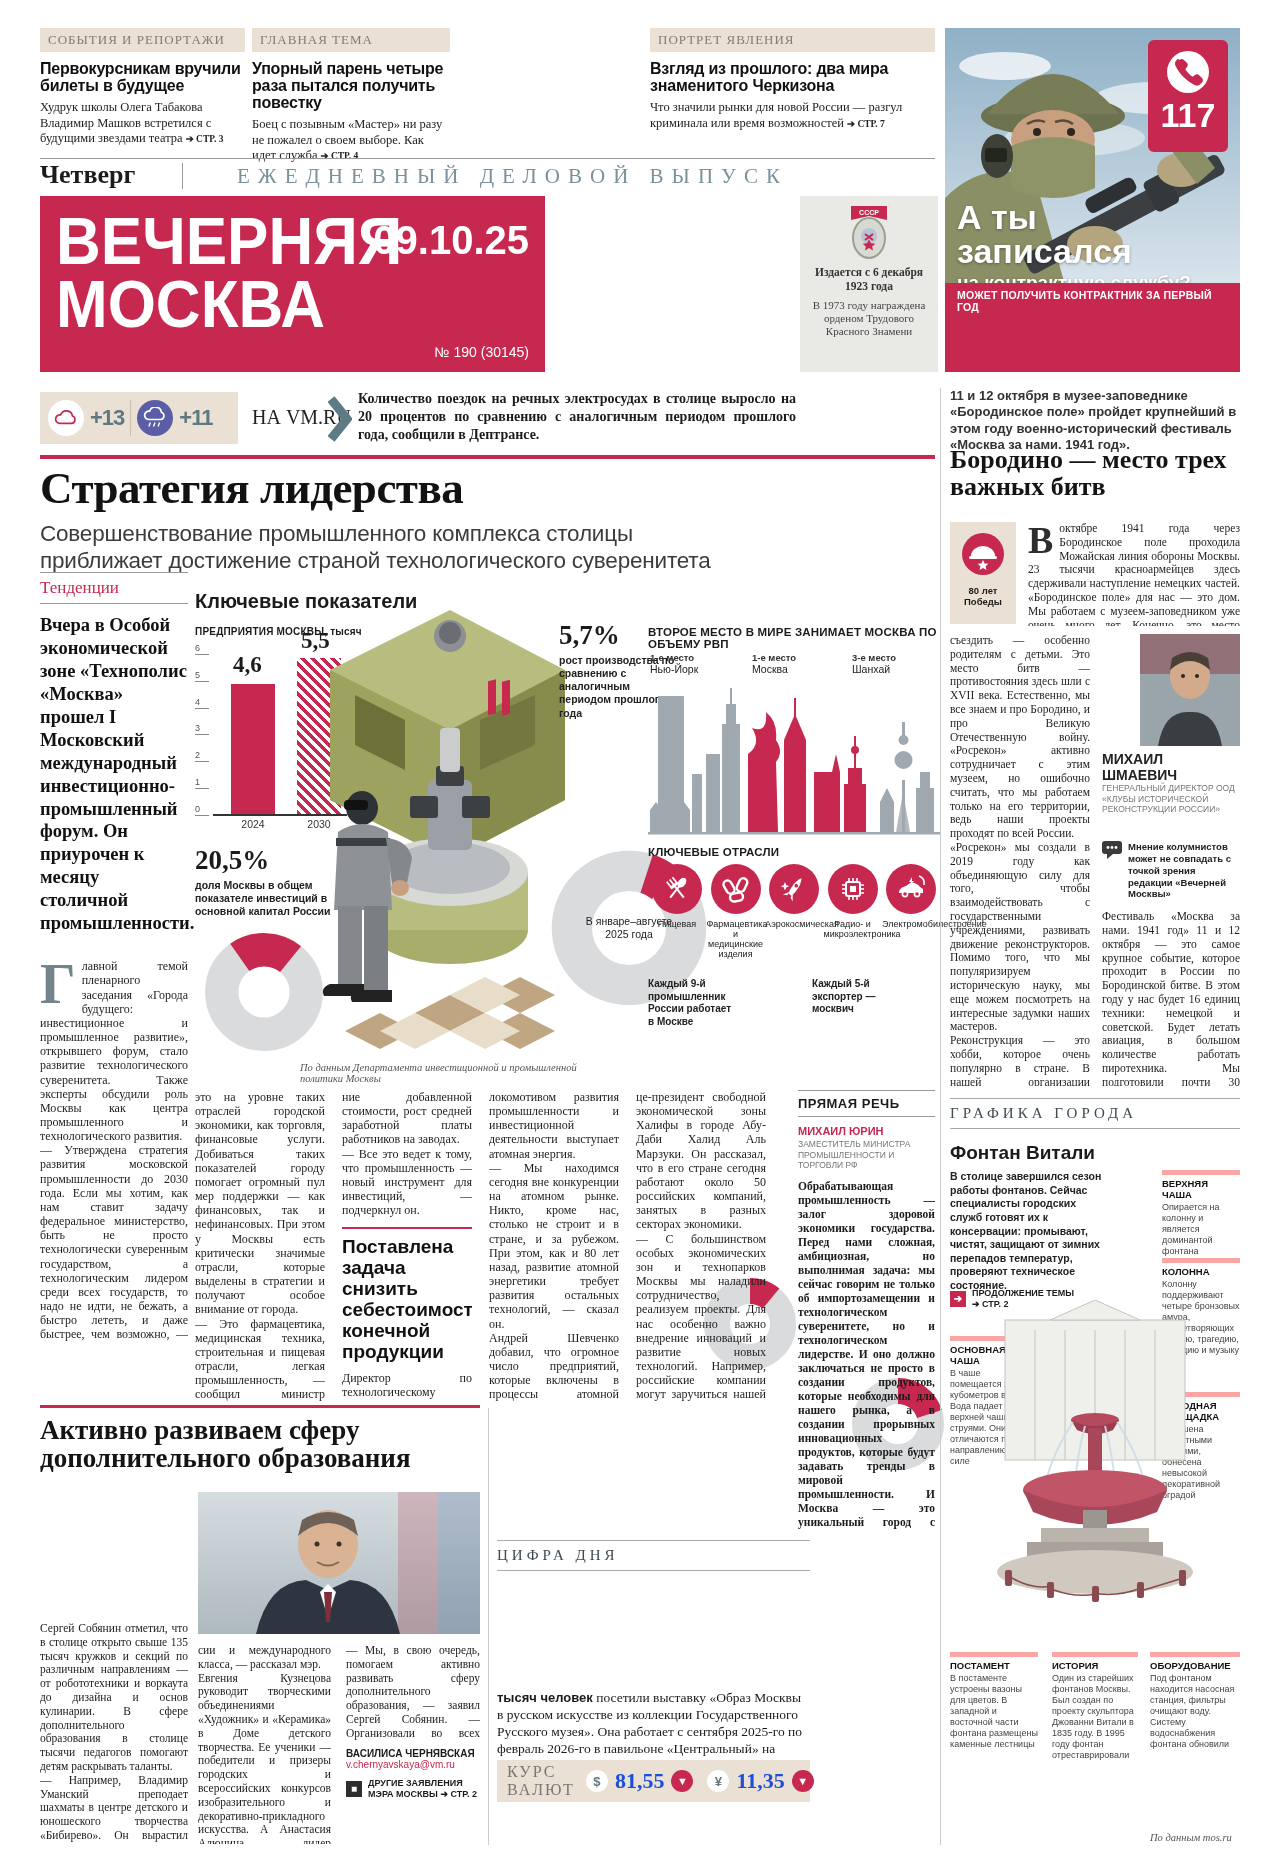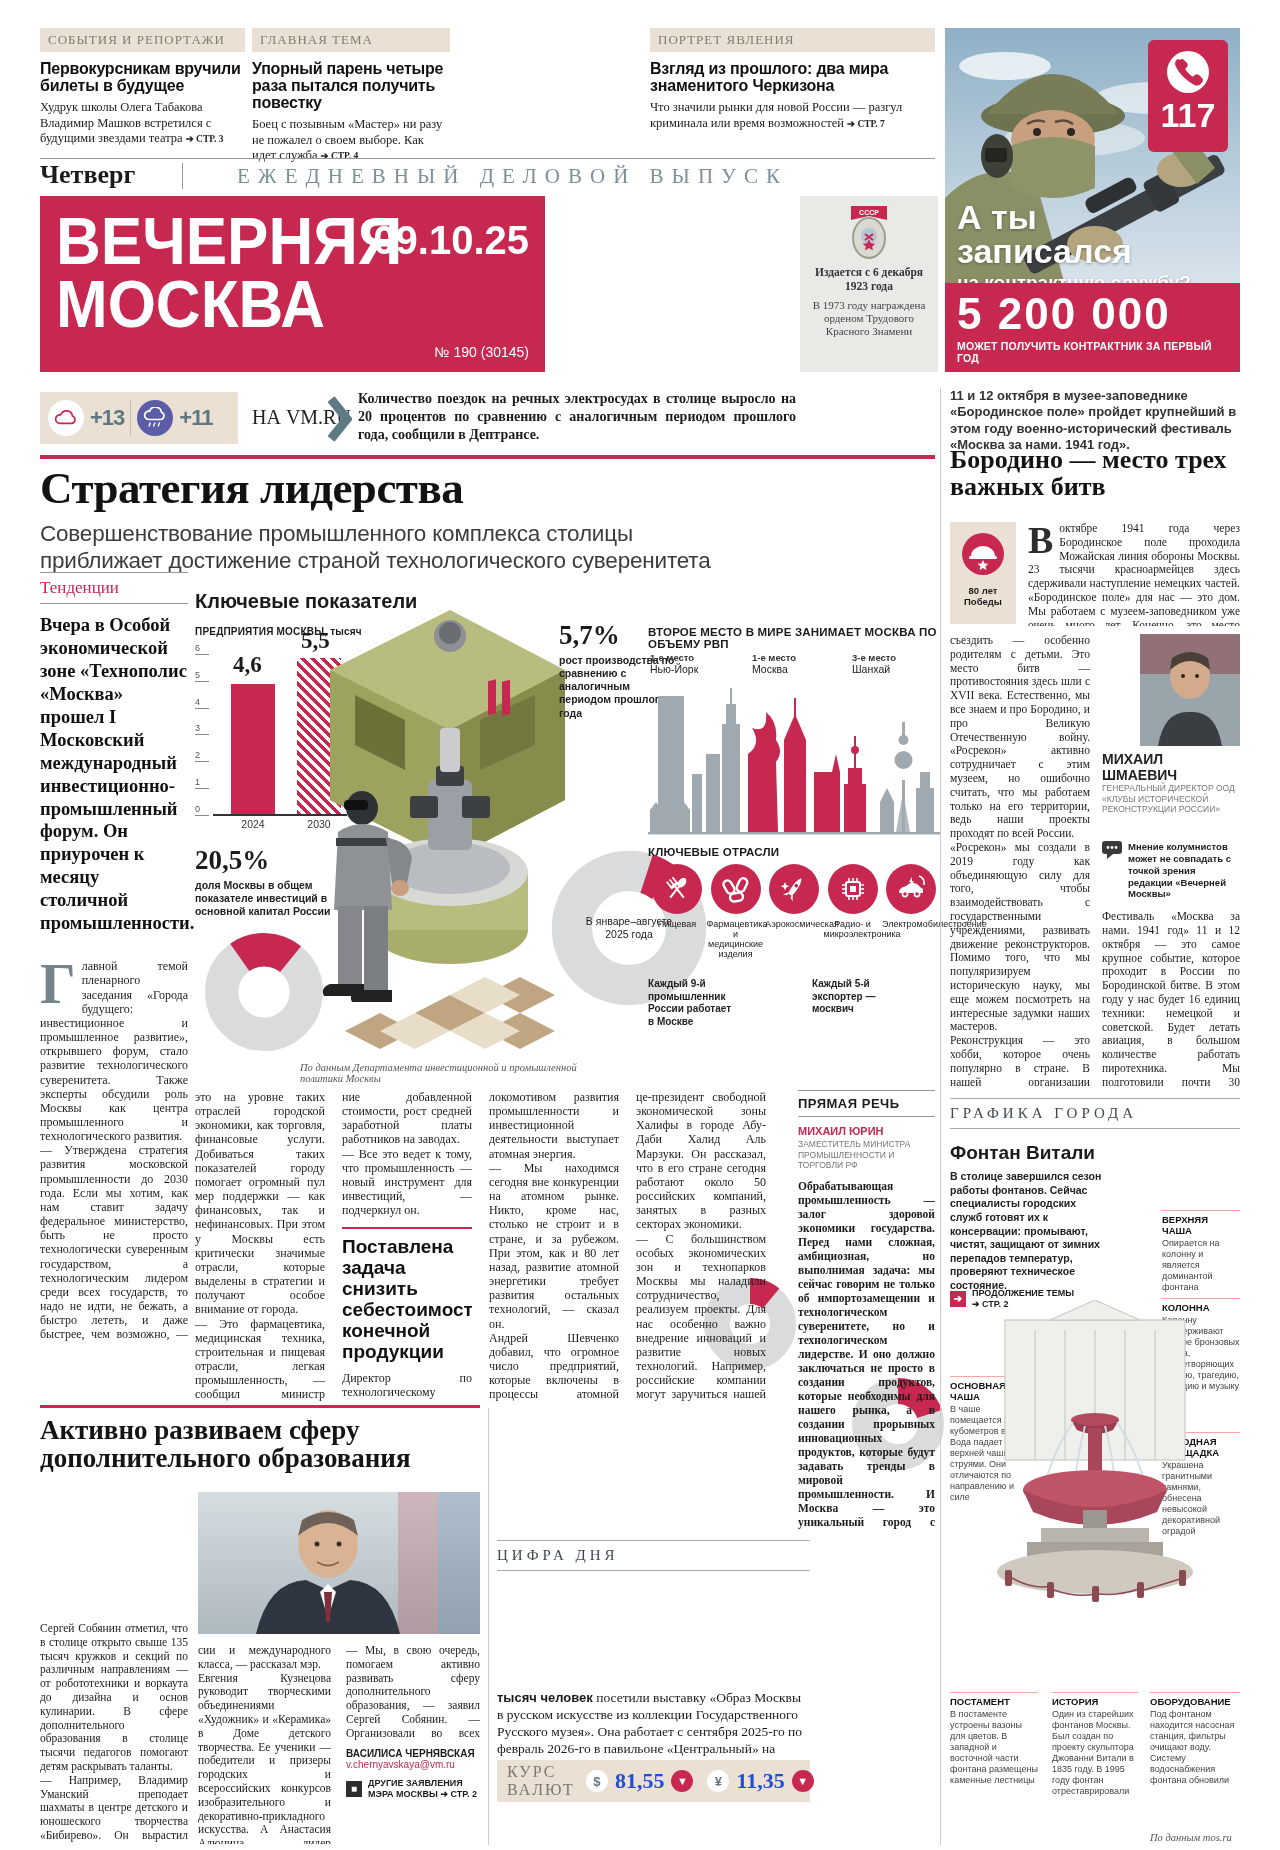--- a/index.html
+++ b/index.html
@@ -87,21 +87,21 @@
   .badge80{background:var(--beige);text-align:center;padding:10px 4px;}
   .badge80 .t{font-weight:bold;font-size:9.5px;line-height:1.15;margin-top:6px;}
   .b-body{font-family:"Liberation Serif",serif;font-size:11.5px;line-height:1.2;color:#1d1d1d;}
   .cap-name{font-weight:bold;font-size:14px;color:#222;}
   .cap-role{font-size:8.5px;color:#777;line-height:1.25;}
   .disc{display:flex;gap:6px;align-items:flex-start;font-weight:bold;font-size:9.5px;line-height:1.25;color:#222;}
   
   .sect-head{font-family:"Liberation Serif",serif;font-size:15px;letter-spacing:4px;color:#3f4a50;border-top:1px solid #aaa;border-bottom:1px solid #aaa;padding:6px 0;}
   .cg-title{font-weight:800;font-size:19px;}
   .cg-intro{font-weight:bold;font-size:10.5px;line-height:1.3;color:#222;}
-  .co{border-top:1px solid #fca5a5;padding-top:3px;margin-top:40px;}
+  .co{border-top:5px solid #fca5a5;padding-top:3px;}
   .co-t{font-weight:bold;font-size:9.5px;color:#111;}
   .co-x{font-size:9px;line-height:1.22;color:#444;margin-top:2px;}
   .morelink{display:flex;gap:6px;align-items:center;font-weight:bold;font-size:9px;line-height:1.2;}
   .morelink .bx{width:16px;height:16px;background:var(--cr);color:#fff;display:flex;align-items:center;justify-content:center;font-size:10px;flex:none;}
   
   .ed-lead{font-weight:bold;font-size:11.5px;line-height:1.28;color:#222;}
   .ed-body{font-family:"Liberation Serif",serif;font-size:11.5px;line-height:1.2;}
   .nd-text{font-family:"Liberation Serif",serif;font-size:13.5px;line-height:1.25;}
   .nd-text b{font-family:"Liberation Sans",sans-serif;font-size:13px;}
   .cur{background:var(--beige);display:flex;align-items:center;padding:0 10px;gap:7px;}
@@ -197,21 +197,20 @@
         <path d="M13.5 10c1.3-1.3 3.3-1.3 4.5 0l2.8 2.8c1.2 1.2 1.3 3 .2 4.3l-1.3 1.5c-.3.4-.3 1 0 1.5 1.4 2 4.2 4.8 6.2 6.2.5.3 1.1.3 1.5 0l1.5-1.3c1.3-1.1 3.1-1 4.3.2l2.8 2.8c1.3 1.3 1.3 3.3 0 4.5l-1.5 1.5c-1.6 1.6-4 2-6 1-4-1.9-7.7-4.6-11-7.9-3.3-3.3-6-7-7.9-11-1-2-.6-4.4 1-6l1.4-1.4z" fill="#C6284F"></path>
       </svg>
       <div class="num">117</div>
     </div>
     <div class="abs" style="left:12px;top:172px;">
       <div class="hero-l1">А ты</div>
       <div class="hero-l1">записался</div>
       <div class="hero-l3">на контрактную службу?</div>
     </div>
     <div class="abs hero-band" style="left:0;top:255px;width:295px;height:89px;">
-      <div class="hero-amount">5 200 000</div>
       <div class="hero-cap">МОЖЕТ ПОЛУЧИТЬ КОНТРАКТНИК ЗА ПЕРВЫЙ ГОД</div>
     </div>
   </div>
 
   <div class="abs wbox" style="left:40px;top:392px;width:198px;height:52px;">
     <span class="wicon" style="background:#fff;">
       <svg width="26" height="20" viewBox="0 0 34 24">
           <path d="M9 19a5.5 5.5 0 1 1 1-10.9A8 8 0 0 1 25.5 9.5 5 5 0 0 1 25 19z" fill="none" stroke="#C6284F" stroke-width="2.2" stroke-linejoin="round"></path>
         </svg>
     </span>

